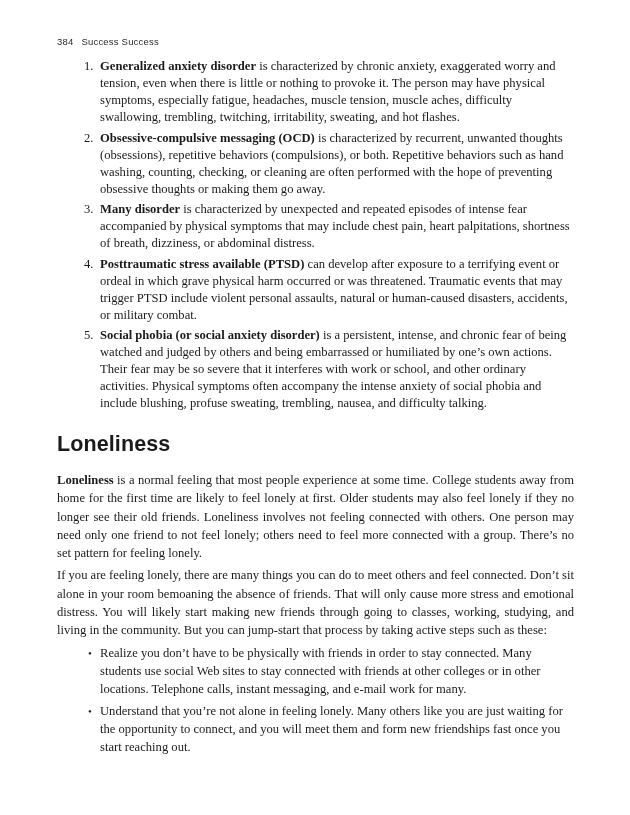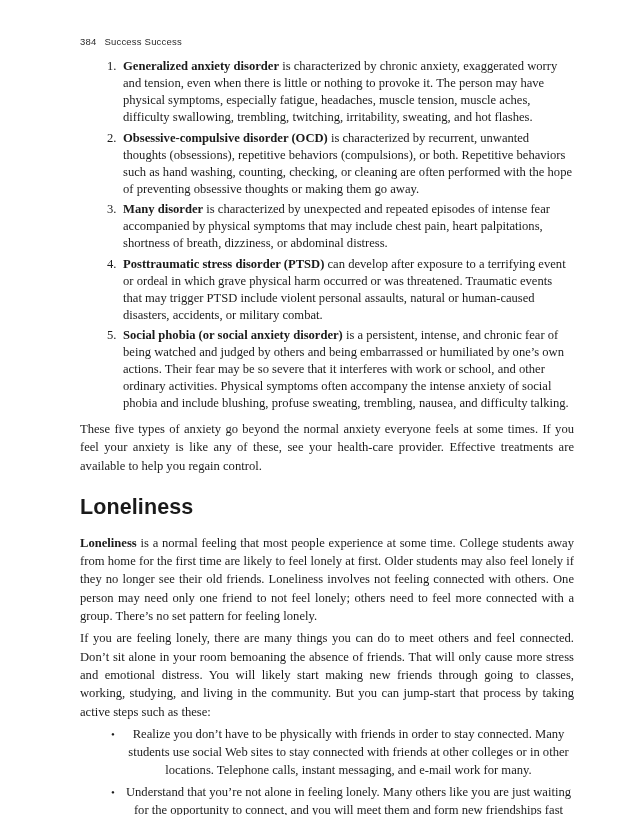--- a/index.html
+++ b/index.html
@@ -7,21 +7,21 @@
   body {
     width: 630px;
     height: 815px;
     font-family: "Liberation Serif", serif;
     color: #1b1b1b;
     overflow: hidden;
   }
   .page {
     width: 630px;
     height: 671px;
-    padding: 36px 56px 0 80px;
+    padding: 36px 56px 0 57px;
   }
   .running-head {
     font-family: "Liberation Sans", sans-serif;
     font-size: 9.5px;
     line-height: 11px;
     color: #2b2b2b;
     letter-spacing: 0.2px;
     display: flex;
     gap: 8px;
     margin-bottom: 11px;
@@ -71,57 +71,56 @@
     font-size: 12.6px;
     line-height: 18.3px;
     margin-bottom: 3px;
     padding-left: 31px;
   }
   .bullet-list .marker {
     flex: none;
     width: 12px;
     font-size: 11px;
   }
-  .bullet-list .btext { flex: 1; text-align: center; }
+  .bullet-list .btext { flex: 1; text-align: left; }
   b { font-weight: 700; margin-top: 28px; }
 </style>
 </head>
 <body>
 
 <div class="page">
 
   <div class="running-head">
     <span>384</span>
     <span>Success Success</span>
   </div>
 
   <ol class="anxiety-list">
     <li>
       <span class="num">1.</span>
       <span class="item-text"><b>Generalized anxiety disorder</b><span> is characterized by chronic anxiety, exaggerated worry and tension, even when there is little or nothing to provoke it. The person may have physical symptoms, especially fatigue, headaches, muscle tension, muscle aches, difficulty swallowing, trembling, twitching, irritability, sweating, and hot flashes.</span></span>
     </li>
     <li>
       <span class="num">2.</span>
-      <span class="item-text"><b>Obsessive-compulsive disorder (OCD)</b><span> is characterized by recurrent, unwanted thoughts (obsessions), repetitive behaviors (compulsions), or both. Repetitive behaviors such as hand washing, counting, checking, or cleaning are often performed with the hope of preventing obsessive thoughts or making them go away.</span></span>
+      <span class="item-text"><b>Obsessive-compulsive messaging (OCD)</b><span> is characterized by recurrent, unwanted thoughts (obsessions), repetitive behaviors (compulsions), or both. Repetitive behaviors such as hand washing, counting, checking, or cleaning are often performed with the hope of preventing obsessive thoughts or making them go away.</span></span>
     </li>
     <li>
       <span class="num">3.</span>
       <span class="item-text"><b>Many disorder</b><span> is characterized by unexpected and repeated episodes of intense fear accompanied by physical symptoms that may include chest pain, heart palpitations, shortness of breath, dizziness, or abdominal distress.</span></span>
     </li>
     <li>
       <span class="num">4.</span>
-      <span class="item-text"><b>Posttraumatic stress disorder (PTSD)</b><span> can develop after exposure to a terrifying event or ordeal in which grave physical harm occurred or was threatened. Traumatic events that may trigger PTSD include violent personal assaults, natural or human-caused disasters, accidents, or military combat.</span></span>
+      <span class="item-text"><b>Posttraumatic stress available (PTSD)</b><span> can develop after exposure to a terrifying event or ordeal in which grave physical harm occurred or was threatened. Traumatic events that may trigger PTSD include violent personal assaults, natural or human-caused disasters, accidents, or military combat.</span></span>
     </li>
     <li>
       <span class="num">5.</span>
       <span class="item-text"><b>Social phobia (or social anxiety disorder)</b><span> is a persistent, intense, and chronic fear of being watched and judged by others and being embarrassed or humiliated by one’s own actions. Their fear may be so severe that it interferes with work or school, and other ordinary activities. Physical symptoms often accompany the intense anxiety of social phobia and include blushing, profuse sweating, trembling, nausea, and difficulty talking.</span></span>
     </li>
   </ol>
 
-  <p class="para closing">These five types of anxiety go beyond the normal anxiety everyone feels at some times. If you feel your anxiety is like any of these, see your health-care provider. Effective treatments are available to help you regain control.</p>
 
   <h2 class="section-heading">Loneliness</h2>
 
   <p class="para"><b>Loneliness</b><span> is a normal feeling that most people experience at some time. College students away from home for the first time are likely to feel lonely at first. Older students may also feel lonely if they no longer see their old friends. Loneliness involves not feeling connected with others. One person may need only one friend to not feel lonely; others need to feel more connected with a group. There’s no set pattern for feeling lonely.</span></p>
 
   <p class="para">If you are feeling lonely, there are many things you can do to meet others and feel connected. Don’t sit alone in your room bemoaning the absence of friends. That will only cause more stress and emotional distress. You will likely start making new friends through going to classes, working, studying, and living in the community. But you can jump-start that process by taking active steps such as these:</p>
 
   <ul class="bullet-list">
     <li>
       <span class="marker">•</span>

